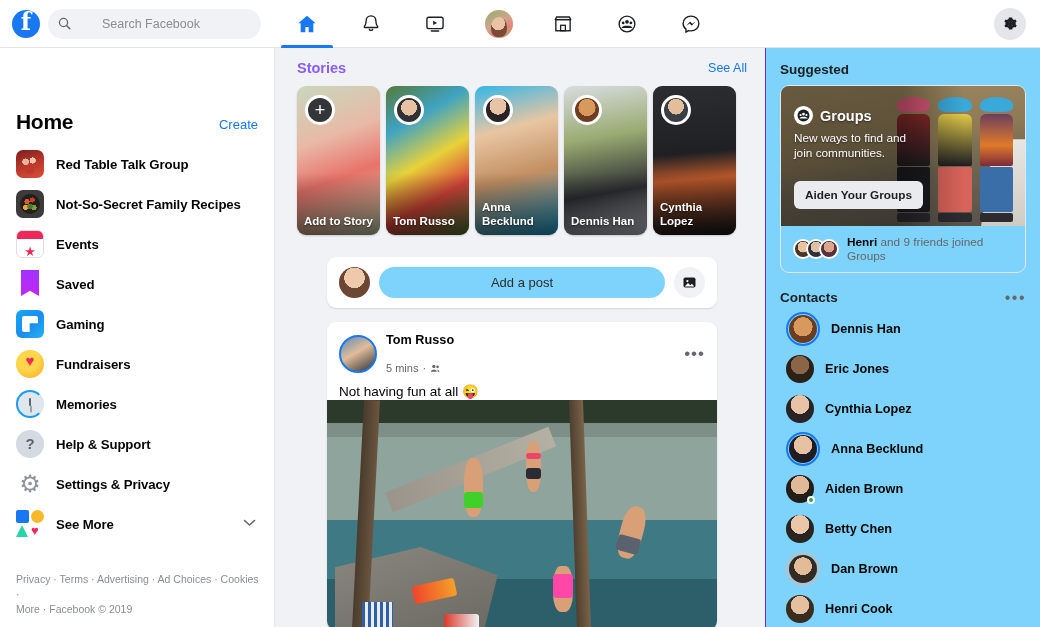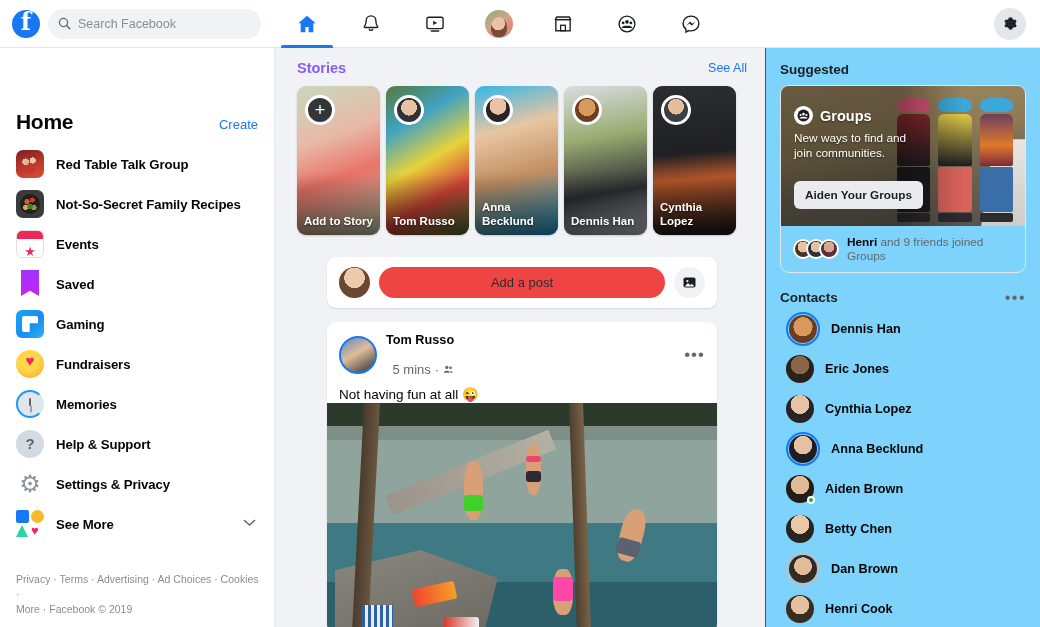--- a/index.html
+++ b/index.html
@@ -27,21 +27,21 @@
   .fb-logo::after {
     content: "f"; position: absolute; left: 0; right: 0; top: -3px;
     text-align: center; color: #fff; font-size: 24px;
     font-family: "DejaVu Serif", serif; font-weight: 700;
   }
   .searchbox {
     flex: 1; height: 30px; background: #f0f2f5; border-radius: 16px;
     display: flex; align-items: center; padding: 0 10px; gap: 7px;
     margin-right: 14px;
   }
-  .search-ph { color: #8a8d91; font-size: 12.5px; }
+  .search-ph { color: #8a8d91; font-size: 12.5px; margin-left: 24px; }
 
   .tb-center { flex: 1; display: flex; align-items: stretch; justify-content: flex-start; }
   .navtabs { display: flex; align-items: stretch; height: 48px; }
   .navtab {
     width: 64px; display: flex; align-items: center; justify-content: center;
     position: relative; cursor: pointer;
   }
   .navtab.active::after {
     content: ""; position: absolute; left: 6px; right: 6px; bottom: 0;
     height: 3px; background: #1877f2; border-radius: 2px 2px 0 0;
@@ -220,38 +220,38 @@
   }
   .composer {
     margin: 22px 30px 0 30px; padding: 10px 12px;
     display: flex; align-items: center; gap: 9px;
   }
   .comp-av {
     width: 31px; height: 31px; border-radius: 50%; flex: none;
     background: radial-gradient(circle at 50% 35%, #eec9ab 0 40%, #6b4632 41%), #9bb07c;
   }
   .comp-input {
-    flex: 1; height: 31px; border-radius: 16px; background: #ef4444;
+    flex: 1; height: 31px; border-radius: 16px; background: #7dd3fc;
     display: flex; align-items: center; justify-content: center;
     color: #2b2d31; font-size: 13px; cursor: pointer;
   }
   .comp-photo {
     width: 31px; height: 31px; border-radius: 50%; background: #f0f2f5; flex: none;
     display: flex; align-items: center; justify-content: center; cursor: pointer;
   }
 
   .post { margin: 14px 30px 0 30px; overflow: hidden; }
   .post-head { display: flex; align-items: center; padding: 11px 12px 6px 12px; gap: 9px; }
   .post-av {
     width: 32px; height: 32px; border-radius: 50%; flex: none;
     border: 2px solid #1877f2; padding: 1px; box-sizing: content-box;
     background: linear-gradient(150deg,#5c8ab5 0%,#e0bc9a 45%,#2d3035 100%);
   }
   .post-name { font-size: 12.7px; font-weight: 700; }
-  .post-meta { font-size: 13px; color: #65676b; display: flex; align-items: center; gap: 4px; margin-top: 15px; justify-content: flex-end; }
+  .post-meta { font-size: 11px; color: #65676b; display: flex; align-items: center; gap: 4px; margin-top: 15px; }
   .post-dots { margin-left: auto; color: #65676b; font-size: 17px; letter-spacing: 1px; cursor: pointer; line-height: 10px; }
   .post-text { padding: 3px 12px 1px 12px; font-size: 13.5px; }
   .post-img {
     width: 100%; height: 230px; position: relative; overflow: hidden;
     background:
       linear-gradient(180deg,#2b3a2a 0 10%, #7d8f86 10% 16%, #8fa49c 16% 52%, #3f7a84 52% 78%, #2d5f6a 78% 100%);
   }
   .pi-rock {
     position: absolute; left: 2%; bottom: 0; width: 58%; height: 44%;
     background: linear-gradient(160deg,#8d8b82,#66645c);

